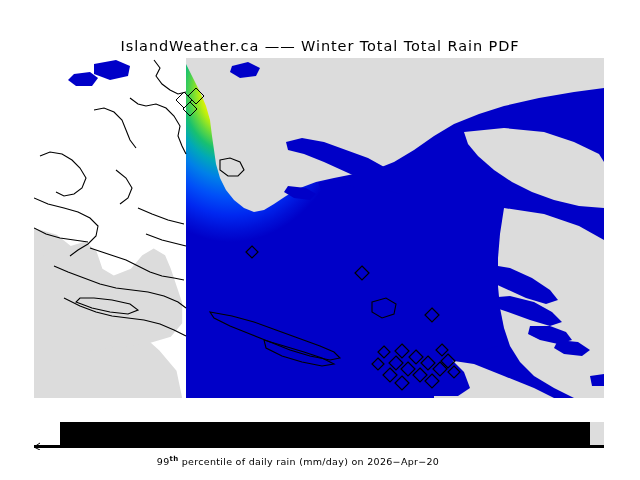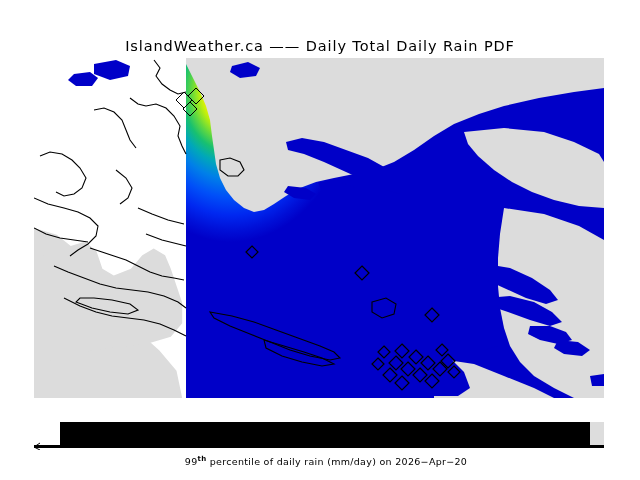--- a/index.html
+++ b/index.html
@@ -133,38 +133,37 @@
     position: absolute;
     left: 0;
     top: 455px;
     width: 596px;
     text-align: center;
     font-family: "DejaVu Sans", sans-serif;
     font-size: 9.5px;
     letter-spacing: 0.3px;
     color: #000000;
     white-space: nowrap;
-    padding-left: 28px;
   }
   #caption sup {
     font-size: 7px;
     font-weight: bold;
     vertical-align: super;
   }
   .coastline {
     position: absolute;
     left: 0; top: 0;
     width: 570px; height: 340px;
     pointer-events: none;
   }
 </style>
 </head>
 <body>
 
-<div id="chart-title">IslandWeather.ca —— Daily Total Daily Rain PDF</div>
+<div id="chart-title">IslandWeather.ca —— Winter Total Total Rain PDF</div>
 
 <div id="map-panel">
 
   <div id="land-base2"></div>
   <div id="white-wedge"></div>
   <div id="grey-peninsula"></div>
 
   <div id="data-raster">
     <div id="data-blue"></div>
   </div>

